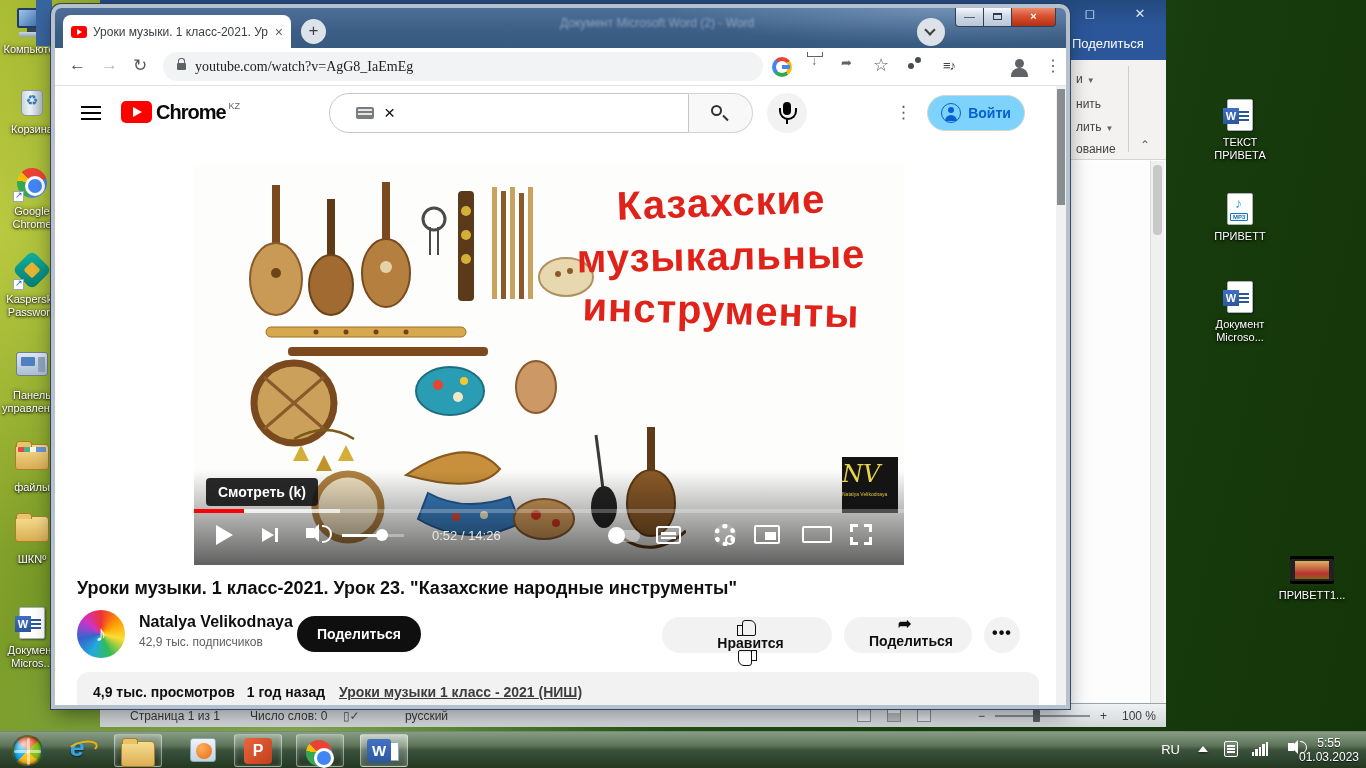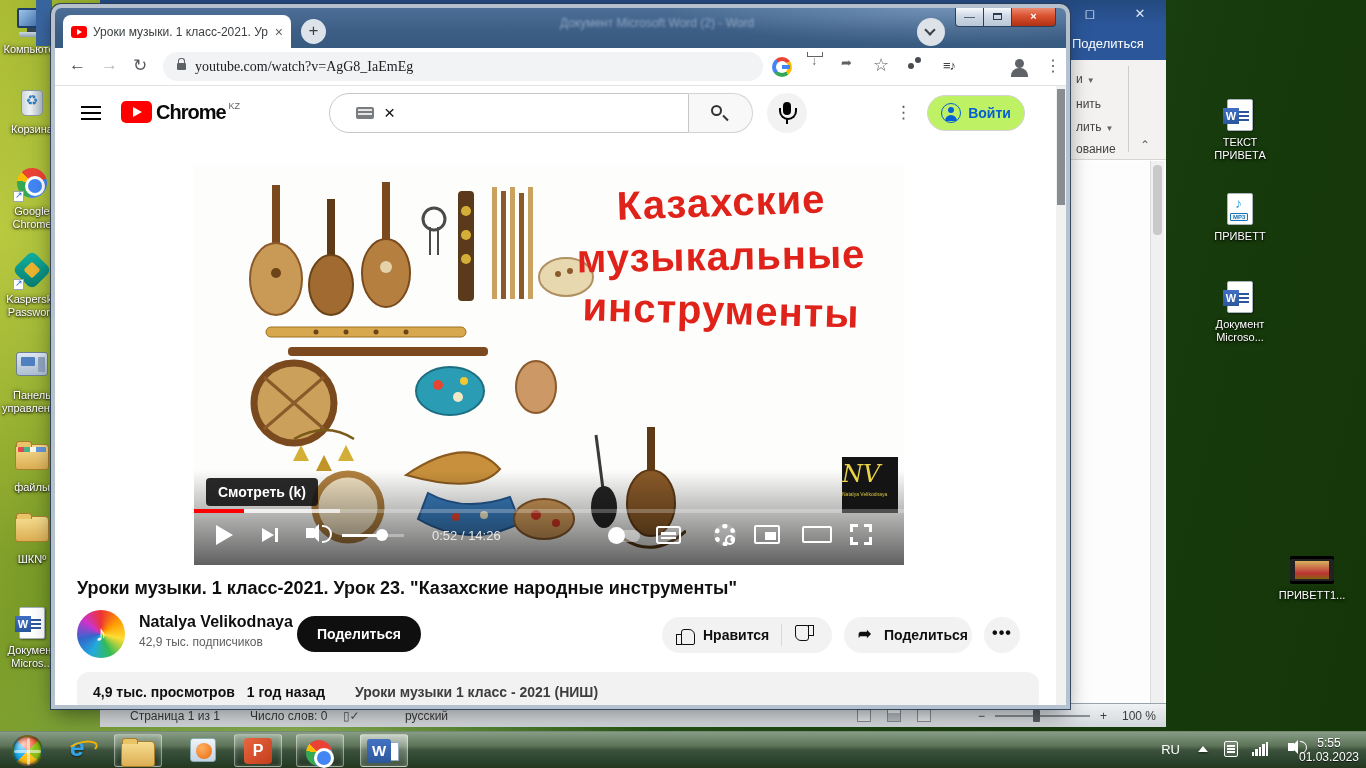--- a/index.html
+++ b/index.html
@@ -136,21 +136,21 @@
     background:linear-gradient(#fff 0 2px,transparent 2px 4px,#fff 4px 6px,transparent 6px) ; opacity:.8; }
   .clearx { font-size:19px; color:#111; flex:none; margin-right:4px; }
   .searchbtn { width:64px; height:40px; border:1px solid #d3d3d3; border-left:none; border-radius:0 20px 20px 0; background:#f8f8f8; position:relative; }
   .mag { position:absolute; left:22px; top:11px; width:11px; height:11px; border:2px solid #333; border-radius:50%; }
   .mag::after { content:""; position:absolute; left:9px; top:10px; width:7px; height:2px; background:#333; transform:rotate(45deg); }
   .micbtn { position:absolute; left:712px; top:7px; width:40px; height:40px; border-radius:50%; background:#f2f2f2; }
   .micglyph { position:absolute; left:16px; top:9px; width:8px; height:13px; background:#030303; border-radius:4px; }
   .micglyph::before { content:""; position:absolute; left:-4px; top:6px; width:14px; height:10px; border:2px solid #030303; border-top:none; border-radius:0 0 9px 9px; }
   .micglyph::after { content:""; position:absolute; left:3px; top:16px; width:2px; height:6px; background:#030303; }
   .ytdots { position:absolute; left:840px; top:16px; font-size:17px; color:#606060; }
-  .signin { position:absolute; left:872px; top:9px; width:98px; height:36px; border:1px solid #d3d3d3; border-radius:18px; display:flex; align-items:center; justify-content:center; color:#065fd4; font-size:14px; font-weight:bold; background:#bef264; }
+  .signin { position:absolute; left:872px; top:9px; width:98px; height:36px; border:1px solid #d3d3d3; border-radius:18px; display:flex; align-items:center; justify-content:center; color:#065fd4; font-size:14px; font-weight:bold; background:#7dd3fc; }
   .signin .pico { width:20px; height:20px; border:1.5px solid #065fd4; border-radius:50%; margin-right:7px; position:relative; }
   .signin .pico::before { content:""; position:absolute; left:6px; top:3px; width:6px; height:6px; border-radius:50%; background:#065fd4; }
   .signin .pico::after { content:""; position:absolute; left:3px; top:11px; width:12px; height:6px; border-radius:6px 6px 0 0; background:#065fd4; }
 
   
   .player { position:absolute; left:139px; top:79px; width:710px; height:400px; background:#fdfdfc; overflow:hidden; }
   .redtitle { position:absolute; left:352px; top:10px; width:350px; text-align:center; color:#e0231a; font-weight:bold; }
   .redtitle div { font-size:40px; line-height:54px; letter-spacing:1px; }
   .rt1 { transform:rotate(-2deg); }
   .rt2 { transform:rotate(-1deg); }
@@ -192,31 +192,31 @@
   .wm-nv { font-family:"DejaVu Serif",serif; font-style:italic; font-size:24px; line-height:34px; }
   .wm-sub { font-size:5px; line-height:6px; color:#d8c440; }
 
   
   .vtitle { position:absolute; left:22px; top:492px; width:950px; font-size:18px; font-weight:bold; color:#0f0f0f; }
   .chavatar { position:absolute; left:22px; top:524px; width:48px; height:48px; border-radius:50%;
     background:conic-gradient(#e33,#f90,#fd3,#3b5,#2ad,#36c,#c3c,#e33); color:#fff; font-size:22px; text-align:center; line-height:48px; }
   .chname { position:absolute; left:84px; top:527px; font-size:16px; font-weight:bold; color:#0f0f0f; }
   .chsubs { position:absolute; left:84px; top:549px; font-size:12px; color:#606060; }
   .subscribe { position:absolute; left:242px; top:530px; height:36px; padding:0 20px; border-radius:18px; background:#0f0f0f; color:#fff; font-size:14px; font-weight:bold; line-height:36px; }
-  .pill { position:absolute; top:531px; height:36px; background:#f2f2f2; border-radius:18px; display:flex; align-items:center; color:#0f0f0f; font-size:14px; font-weight:bold; }
+  .pill { position:absolute; top:531px; height:36px; background:#f2f2f2; border-radius:18px; display:flex; align-items:center; color:#0f0f0f; font-size:14px; font-weight:bold;flex-direction:column; }
   .thumbico { width:20px; height:18px; position:relative; flex:none; }
   .thumbico::before { content:""; position:absolute; left:0; top:8px; width:4px; height:9px; border:1.5px solid #0f0f0f; }
   .thumbico::after { content:""; position:absolute; left:5px; top:3px; width:12px; height:14px; border:1.5px solid #0f0f0f; border-radius:3px 6px 2px 2px; }
   .thumbico.down { transform:rotate(180deg); }
   .pilldiv { width:1px; height:22px; background:#d9d9d9; margin:0 12px; }
   .sharrow { width:20px; height:16px; position:relative; flex:none; }
   .sharrow::before { content:"➦"; position:absolute; top:-3px; left:0; font-size:16px; color:#0f0f0f; }
   .morebtn { position:absolute; left:929px; top:531px; width:36px; height:36px; border-radius:50%; background:#f2f2f2; text-align:center; line-height:32px; font-size:16px; font-weight:bold; color:#0f0f0f; letter-spacing:1px; }
   .descbox { position:absolute; left:22px; top:586px; width:962px; height:40px; background:#f2f2f2; border-radius:12px; padding:12px 16px; font-size:14px; font-weight:bold; color:#0f0f0f; }
-  .desctag { color:#3d3d3d; margin-left:26px; }
+  .desctag { color:#3d3d3d; margin-left:10px;text-decoration:underline; }
 
   
   .taskbar { left:0; top:731px; width:1366px; height:37px;
     background:linear-gradient(180deg,#879c85,#5d7459 38%,#3c523c 50%,#2b422c 80%,#24371f);
     border-top:1px solid rgba(220,235,220,.45); }
   .orb { position:absolute; left:12px; top:3px; width:31px; height:31px; border-radius:50%;
     background:radial-gradient(circle at 35% 28%, rgba(255,255,255,.75), rgba(255,255,255,.08) 45%),
       conic-gradient(from -45deg,#f35325 0 25%,#81bc06 0 50%,#ffba08 0 75%,#05a6f0 0);
     border:2px solid rgba(20,40,20,.6); box-shadow:inset 0 0 4px rgba(0,0,0,.5); }
   .orb::after { content:""; position:absolute; left:12px; top:1px; width:3px; height:27px; background:rgba(255,255,255,.55); transform:rotate(90deg); border-radius:2px; }

